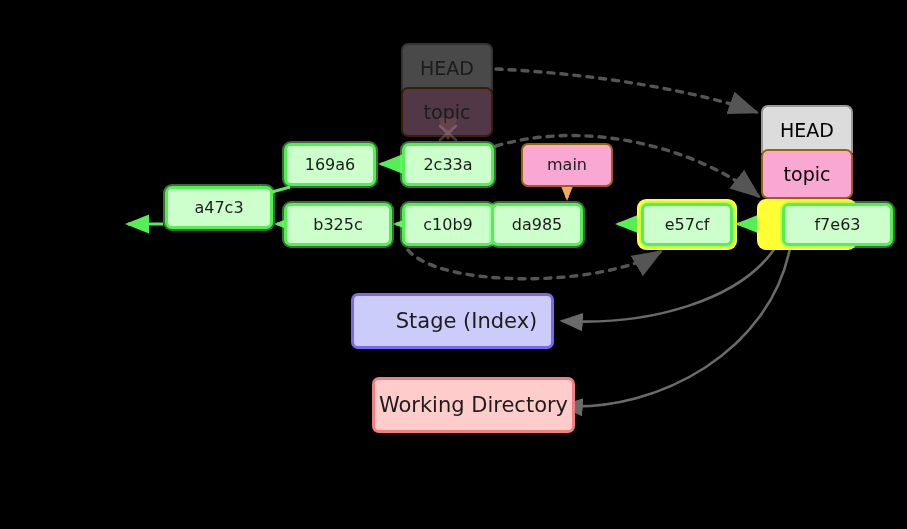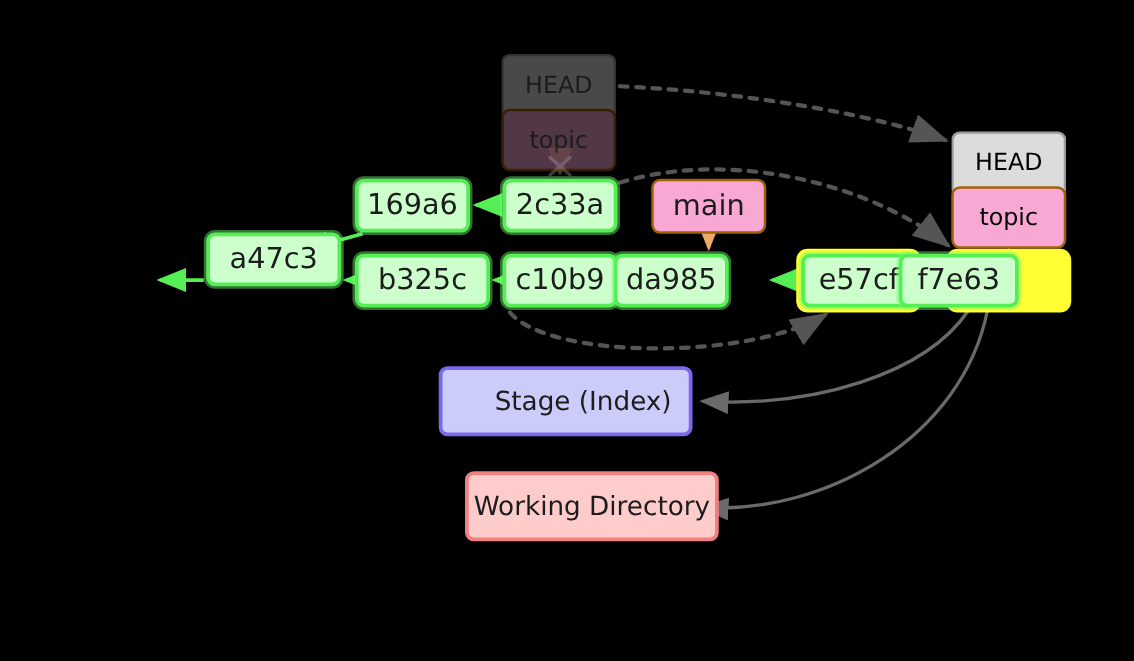--- a/index.html
+++ b/index.html
@@ -10,21 +10,21 @@
     position:relative;
   }
   #stage{position:absolute;left:0;top:0;width:907px;height:529px;}
   #edges{position:absolute;left:0;top:0;width:907px;height:529px;pointer-events:none;}
 
   .node{
     position:absolute;
     box-sizing:border-box;
     display:flex;align-items:center;justify-content:center;
     border-radius:7px;
-    font-size:23px;
+    font-size:16px;
     color:#1c1c1c;
     line-height:1;
     white-space:nowrap;
     z-index:5;
   }
   .commit{
     background:#ccffcc;
     border:3px solid #55ee55;
     box-shadow:0 0 0 2px rgba(110,255,110,.45);
   }
@@ -147,21 +147,21 @@
   </div>
   <div class="node commit" style="left:402px;top:203px;width:92px;height:43px;">
     <span>c10b9</span>
   </div>
   <div class="node commit" style="left:491px;top:203px;width:92px;height:43px;">
     <span>da985</span>
   </div>
   <div class="node commit" style="left:641px;top:203px;width:92px;height:43px;text-align:right;">
     <span>e57cf</span>
   </div>
-  <div class="node commit" style="left:719px;top:203px;width:96px;height:43px;text-align:right;">
+  <div class="node commit" style="left:782px;top:203px;width:111px;height:43px;text-align:right;">
     <span>f7e63</span>
   </div>
   <div class="node commit" style="left:284px;top:143px;width:92px;height:43px;">
     <span>169a6</span>
   </div>
   <div class="node commit" style="left:402px;top:143px;width:92px;height:43px;">
     <span>2c33a</span>
   </div>
 
   <div class="node ref" style="left:521px;top:143px;width:92px;height:44px;">

